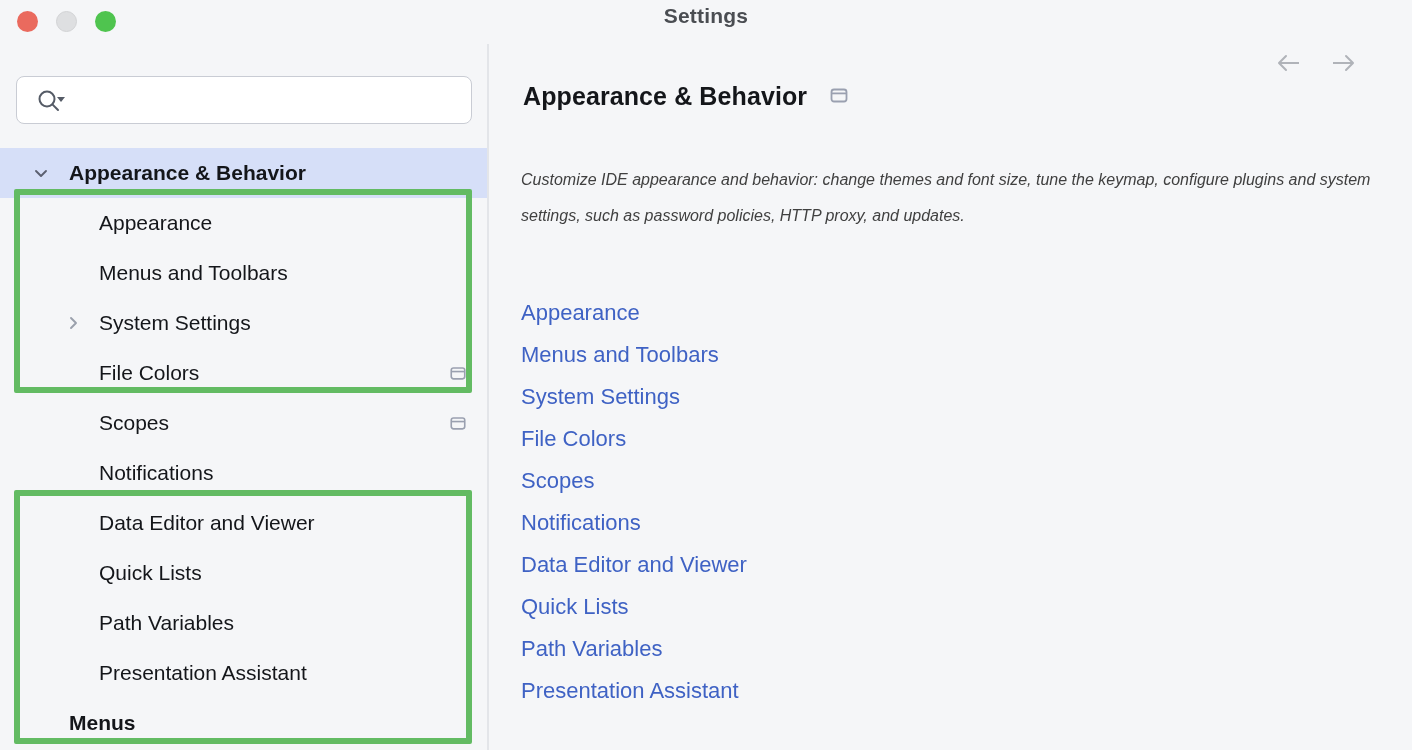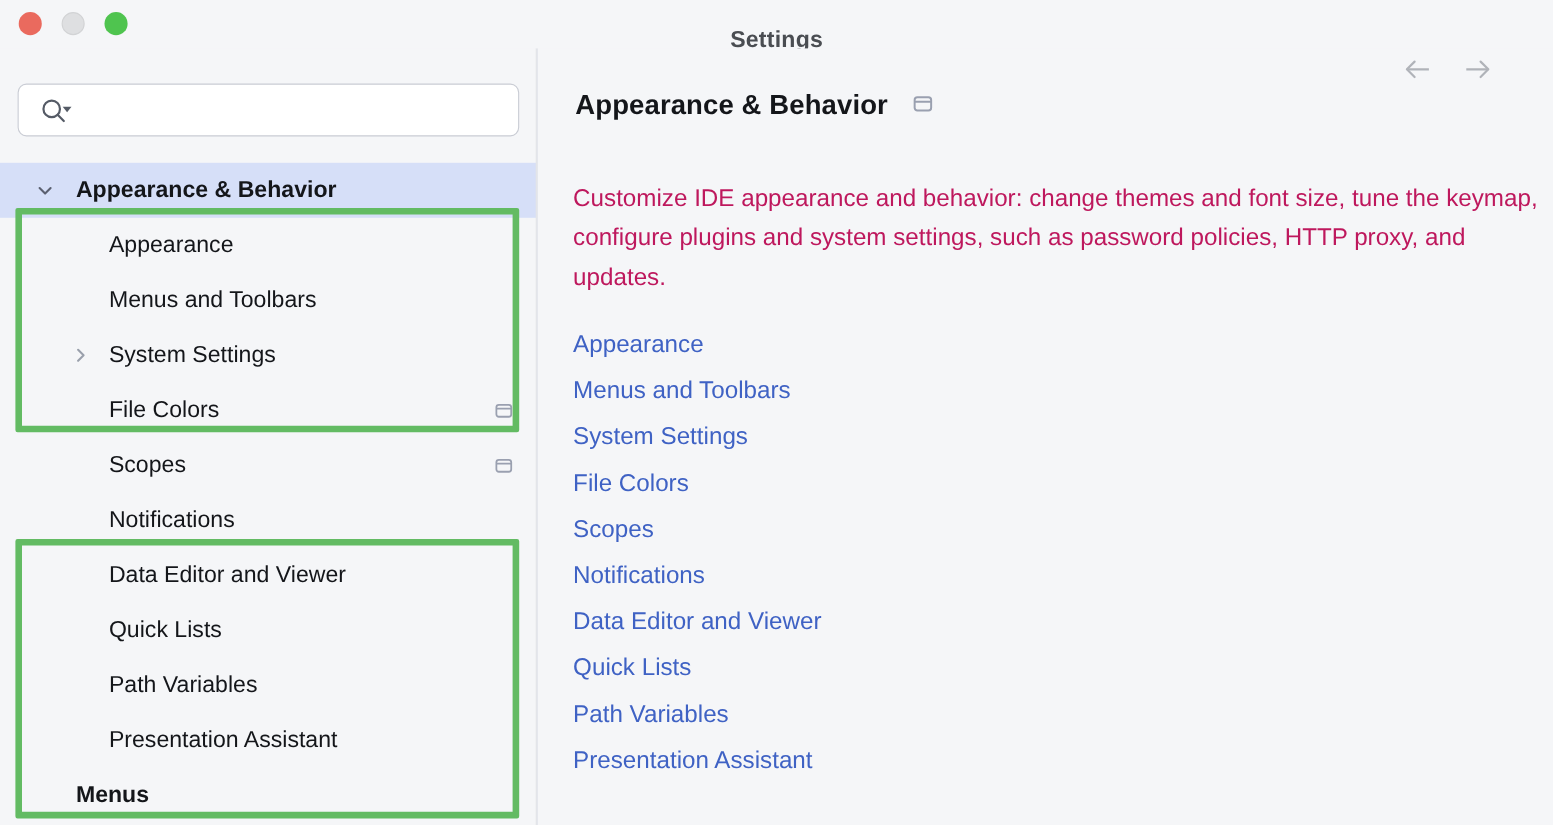--- a/index.html
+++ b/index.html
@@ -23,21 +23,21 @@
   }
   #traffic {
     position: absolute; left: 17px; top: 11px;
     display: flex; gap: 18px; align-items: center;
   }
   .light { width: 21px; height: 21px; border-radius: 50%; display: block; }
   .light.close    { background: #ea6a5e; }
   .light.minimize { background: #dedfe1; border: 1px solid #d2d3d5; }
   .light.zoom     { background: #4fc44f; }
   #window-title {
-    position: absolute; left: 0; top: 25px; width: 1412px;
+    position: absolute; left: 0; top: 4px; width: 1412px;
     text-align: center;
     font-size: 21px; font-weight: bold; color: #4a4d52;
     letter-spacing: .2px;
   }
 
   
   #sidebar {
     position: absolute; left: 0; top: 44px;
     width: 488px; height: 706px;
     background: #f5f6f8;
@@ -116,21 +116,21 @@
     position: absolute; left: 34px; top: 38px;
     display: flex; align-items: center; gap: 22px;
   }
   #page-title {
     font-size: 25px; font-weight: bold; color: #14161a;
     letter-spacing: .1px;
   }
   #description {
     position: absolute; left: 32px; top: 118px;
     width: 886px;
-    font-size: 22px; line-height: 36px; color: #be185d;
+    font-size: 16px; line-height: 36px; color: #404040; font-style: italic;
   }
   #link-list {
     position: absolute; left: 32px; top: 248px;
     display: flex; flex-direction: column;
   }
   .link {
     font-size: 22px;
     color: #3f62c4;
     line-height: 42px;
     text-decoration: none;

